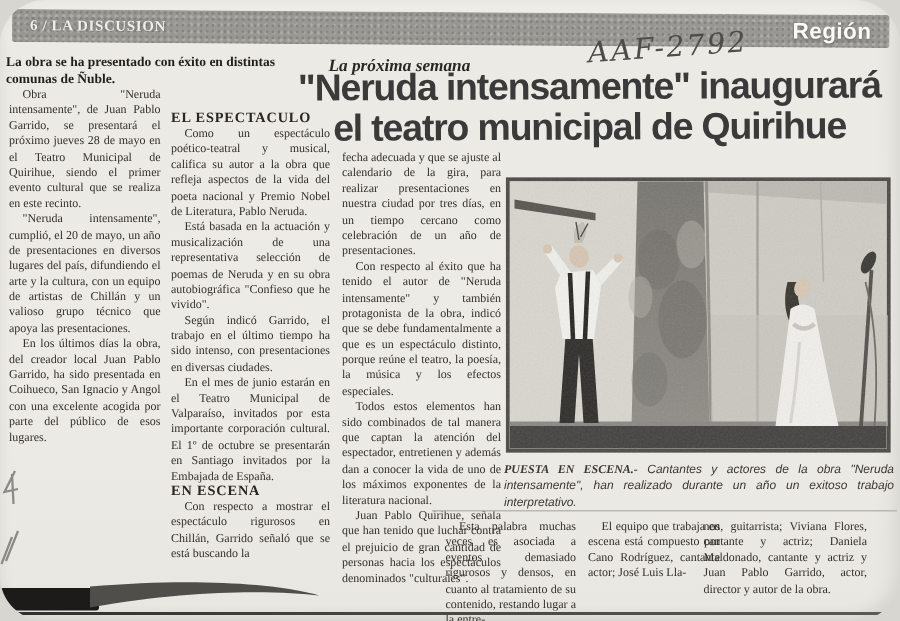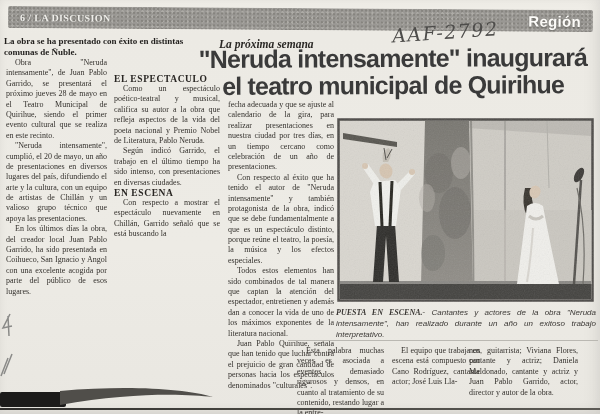--- a/index.html
+++ b/index.html
@@ -1,20 +1,21 @@
 <!DOCTYPE html>
 <html><head>
 <meta charset="utf-8">
 <style>
   html,body{margin:0;padding:0;}
   body{background:#d8d6d1;font-family:"Liberation Serif",serif;}
   .page{
     position:relative;width:600px;height:414px;overflow:hidden;
     background:linear-gradient(180deg,#f1efe9 0%,#eceae4 8%,#edebe5 60%,#e9e7e1 100%);
     box-shadow:inset -6px 0 14px rgba(0,0,0,.05), inset 0 -4px 10px rgba(0,0,0,.05);
+    border-radius:30px;
   }
   
   .hbar{
     position:absolute;left:8px;top:8px;width:585px;height:22px;
     background-color:#9a9894;
     background-image:radial-gradient(#86847f 1px,transparent 1.2px),radial-gradient(#aeaca7 1px,transparent 1.2px);
     background-size:4px 4px,5px 5px;background-position:0 0,2px 2px;
     border-radius:2px;display:flex;align-items:center;justify-content:space-between;
     padding:0 12px;box-sizing:border-box;transform:rotate(.4deg);
   }
@@ -75,23 +76,25 @@
 
   <div class="col" id="col1">
     <p>Obra "Neruda intensamente", de Juan Pablo Garrido, se presentará el próximo jueves 28 de mayo en el Teatro Municipal de Quirihue, siendo el primer evento cultural que se realiza en este recinto.</p>
     <p>"Neruda intensamente", cumplió, el 20 de mayo, un año de presentaciones en diversos lugares del país, difundiendo el arte y la cultura, con un equipo de artistas de Chillán y un valioso grupo técnico que apoya las presentaciones.</p>
     <p>En los últimos días la obra, del creador local Juan Pablo Garrido, ha sido presentada en Coihueco, San Ignacio y Angol con una excelente acogida por parte del público de esos lugares.</p>
   </div>
 
   <div class="col" id="col2">
     <p class="colhead">EL ESPECTACULO</p>
     <p>Como un espectáculo poético-teatral y musical, califica su autor a la obra que refleja aspectos de la vida del poeta nacional y Premio Nobel de Literatura, Pablo Neruda.</p>
+    <p>Está basada en la actuación y musicalización de una representativa selección de poemas de Neruda y en su obra autobiográfica "Confieso que he vivido".</p>
     <p>Según indicó Garrido, el trabajo en el último tiempo ha sido intenso, con presentaciones en diversas ciudades.</p>
+    <p>En el mes de junio estarán en el Teatro Municipal de Valparaíso, invitados por esta importante corporación cultural. El 1º de octubre se presentarán en Santiago invitados por la Embajada de España.</p>
     <p class="colhead">EN ESCENA</p>
-    <p>Con respecto a mostrar el espectáculo nuevamente en Chillán, Garrido señaló que se está buscando la</p>
+    <p>Con respecto a mostrar el espectáculo rigurosos en Chillán, Garrido señaló que se está buscando la</p>
   </div>
 
   <div class="col" id="col3">
     <p class="noind">fecha adecuada y que se ajuste al calendario de la gira, para realizar presentaciones en nuestra ciudad por tres días, en un tiempo cercano como celebración de un año de presentaciones.</p>
     <p>Con respecto al éxito que ha tenido el autor de "Neruda intensamente" y también protagonista de la obra, indicó que se debe fundamentalmente a que es un espectáculo distinto, porque reúne el teatro, la poesía, la música y los efectos especiales.</p>
     <p>Todos estos elementos han sido combinados de tal manera que captan la atención del espectador, entretienen y además dan a conocer la vida de uno de los máximos exponentes de la literatura nacional.</p>
     <p>Juan Pablo Quirihue, señala que han tenido que luchar contra el prejuicio de gran cantidad de personas hacia los espectáculos denominados "culturales".</p>
   </div>
 
   <div class="photo">

